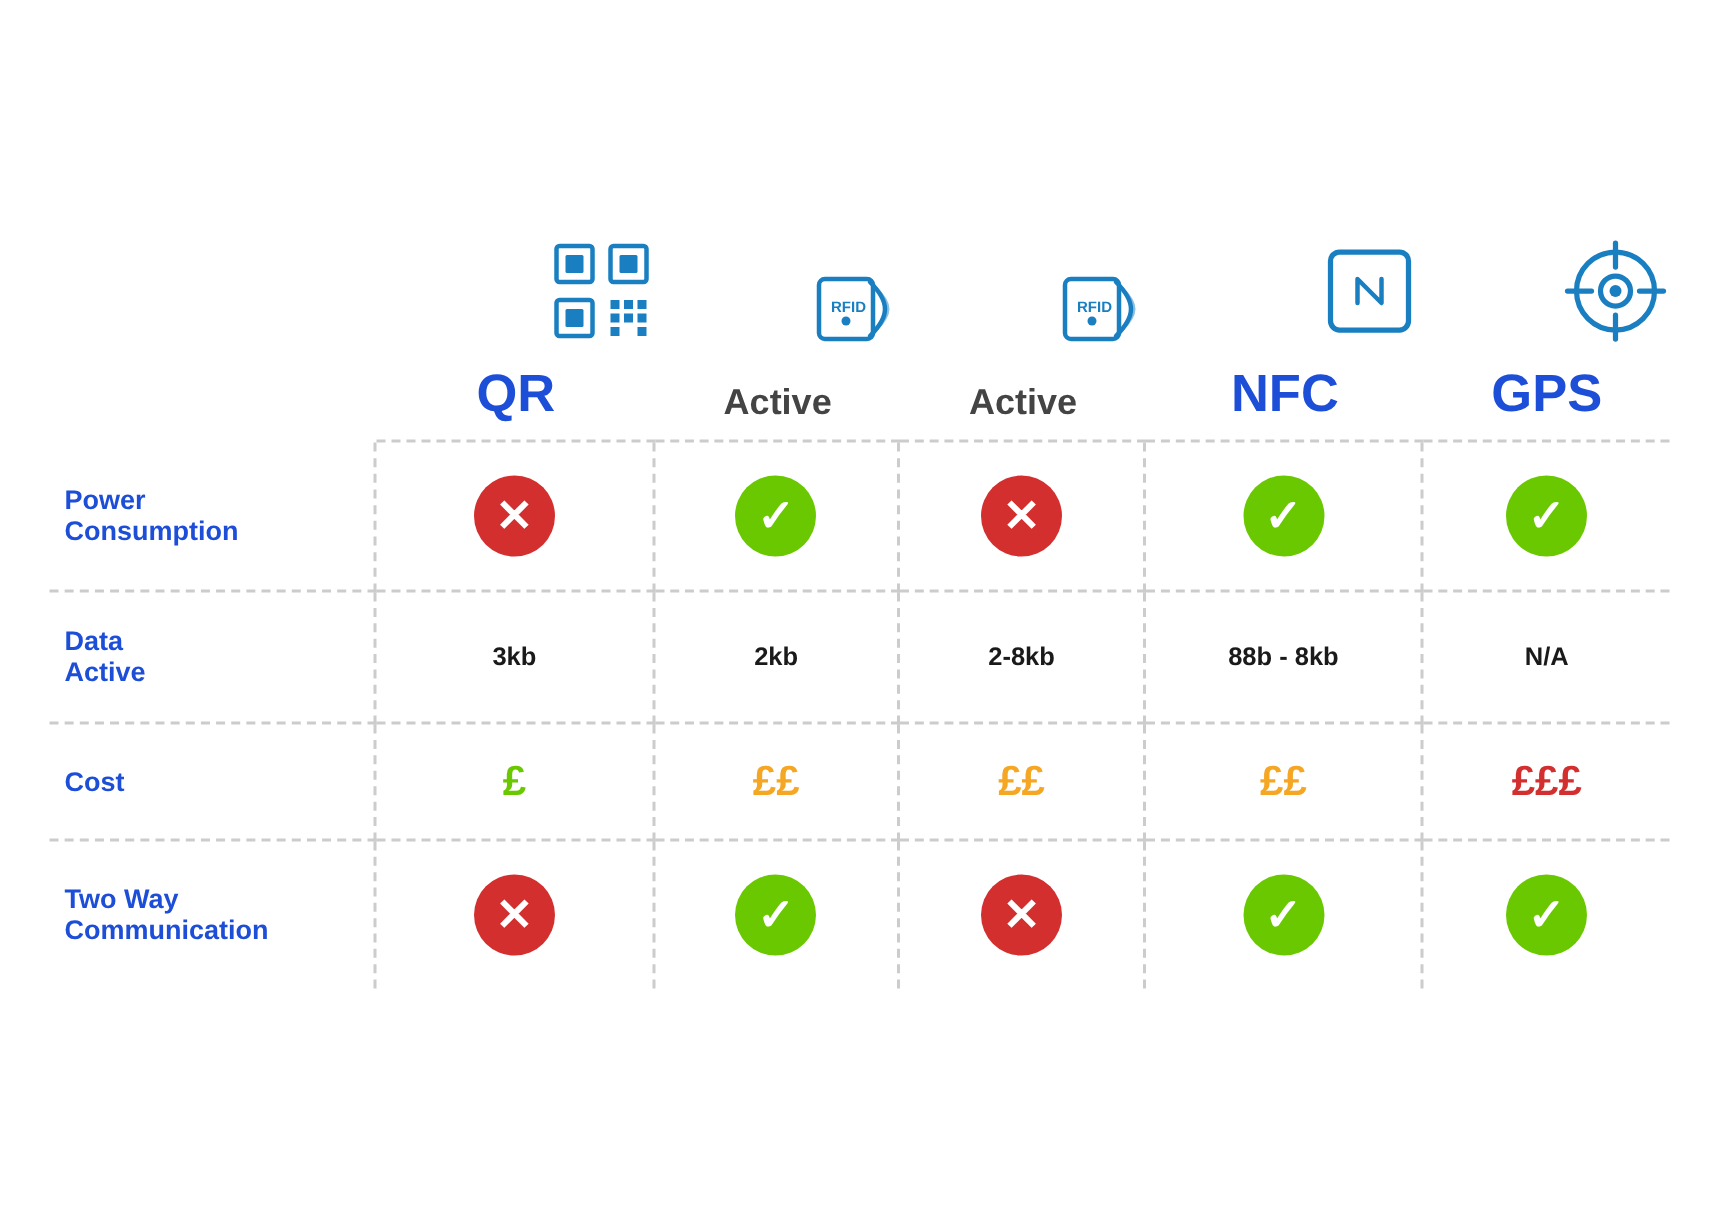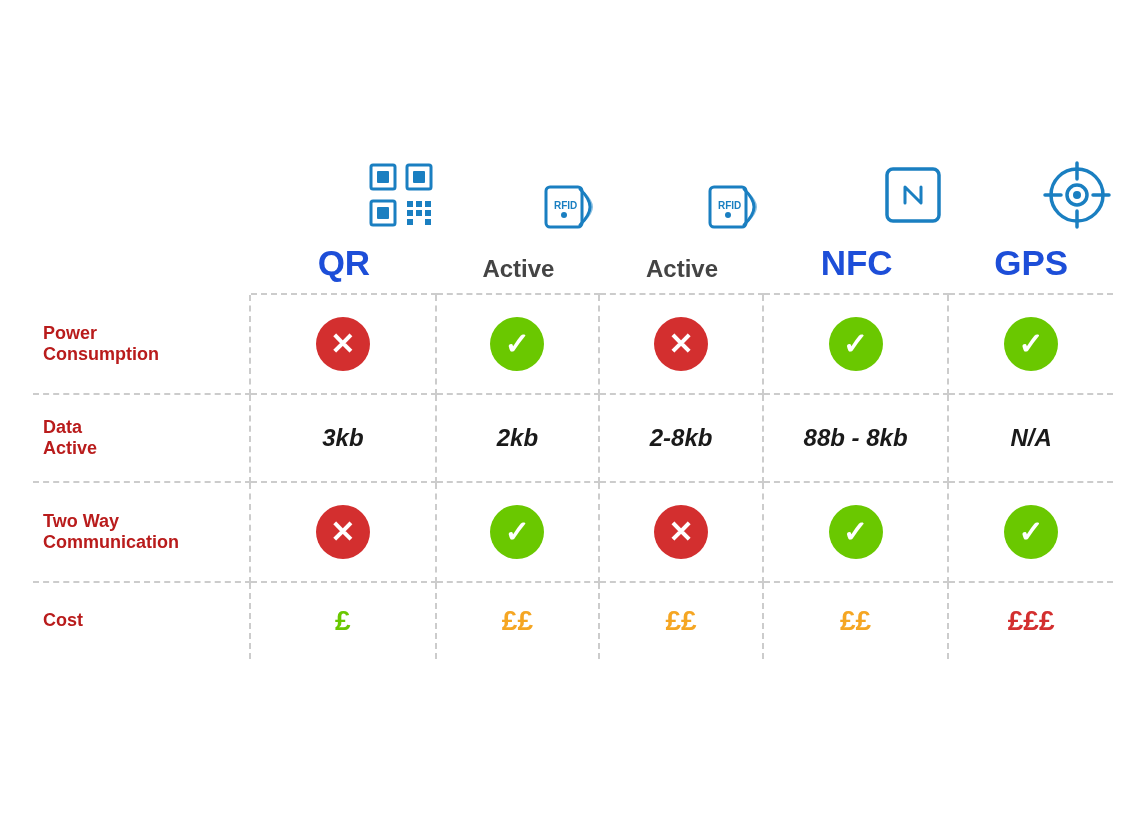--- a/index.html
+++ b/index.html
@@ -59,21 +59,21 @@
       text-align: center;
       padding: 22px 8px;
       vertical-align: middle;
       border-right: 2px dashed #ccc;
     }
     .data-row td.col-label {
       text-align: left;
       padding-left: 10px;
       font-size: 18px;
       font-weight: 700;
-      color: #b91c1c;
+      color: #1d4ed8;
       border-right: 2px dashed #ccc;
     }
     .data-row td:last-child {
       border-right: none;
     }
     .data-row:last-child td {
       border-bottom: none;
     }
 
     
@@ -86,24 +86,23 @@
       border-radius: 50%;
       font-size: 30px;
       font-weight: 900;
       color: #fff;
     }
     .check-icon { background: #6ac800; }
     .cross-icon { background: #d32f2f; }
 
     
     .data-text {
-      font-size: 24px;
+      font-size: 17px;
       font-weight: 700;
       color: #1a1a1a;
-      font-style: italic;
     }
 
     
     .cost-low    { color: #6ac800; font-size: 28px; font-weight: 700; }
     .cost-mid    { color: #f5a623; font-size: 28px; font-weight: 700; }
     .cost-high   { color: #d32f2f; font-size: 28px; font-weight: 700; }
 
     
     .icon-svg {
       width: 72px;
@@ -224,30 +223,30 @@
       <tr class="data-row">
         <td class="col-label" style="white-space: pre-line;">Data
 Active</td>
         <td><span class="data-text">3kb</span></td>
         <td><span class="data-text">2kb</span></td>
         <td><span class="data-text">2-8kb</span></td>
         <td><span class="data-text">88b - 8kb</span></td>
         <td><span class="data-text">N/A</span></td>
       </tr>
       <tr class="data-row">
-        <td class="col-label" style="white-space: pre-line;">Two Way
-Communication</td>
-        <td><span class="cross-icon">✕</span></td>
-        <td><span class="check-icon">✓</span></td>
-        <td><span class="cross-icon">✕</span></td>
-        <td><span class="check-icon">✓</span></td>
-        <td><span class="check-icon">✓</span></td>
-      </tr>
-      <tr class="data-row">
         <td class="col-label" style="white-space: pre-line;">Cost</td>
         <td><span class="cost-low">£</span></td>
         <td><span class="cost-mid">££</span></td>
         <td><span class="cost-mid">££</span></td>
         <td><span class="cost-mid">££</span></td>
         <td><span class="cost-high">£££</span></td>
       </tr>
+      <tr class="data-row">
+        <td class="col-label" style="white-space: pre-line;">Two Way
+Communication</td>
+        <td><span class="cross-icon">✕</span></td>
+        <td><span class="check-icon">✓</span></td>
+        <td><span class="cross-icon">✕</span></td>
+        <td><span class="check-icon">✓</span></td>
+        <td><span class="check-icon">✓</span></td>
+      </tr>
     </tbody>
 </table>
 
 </body></html>

